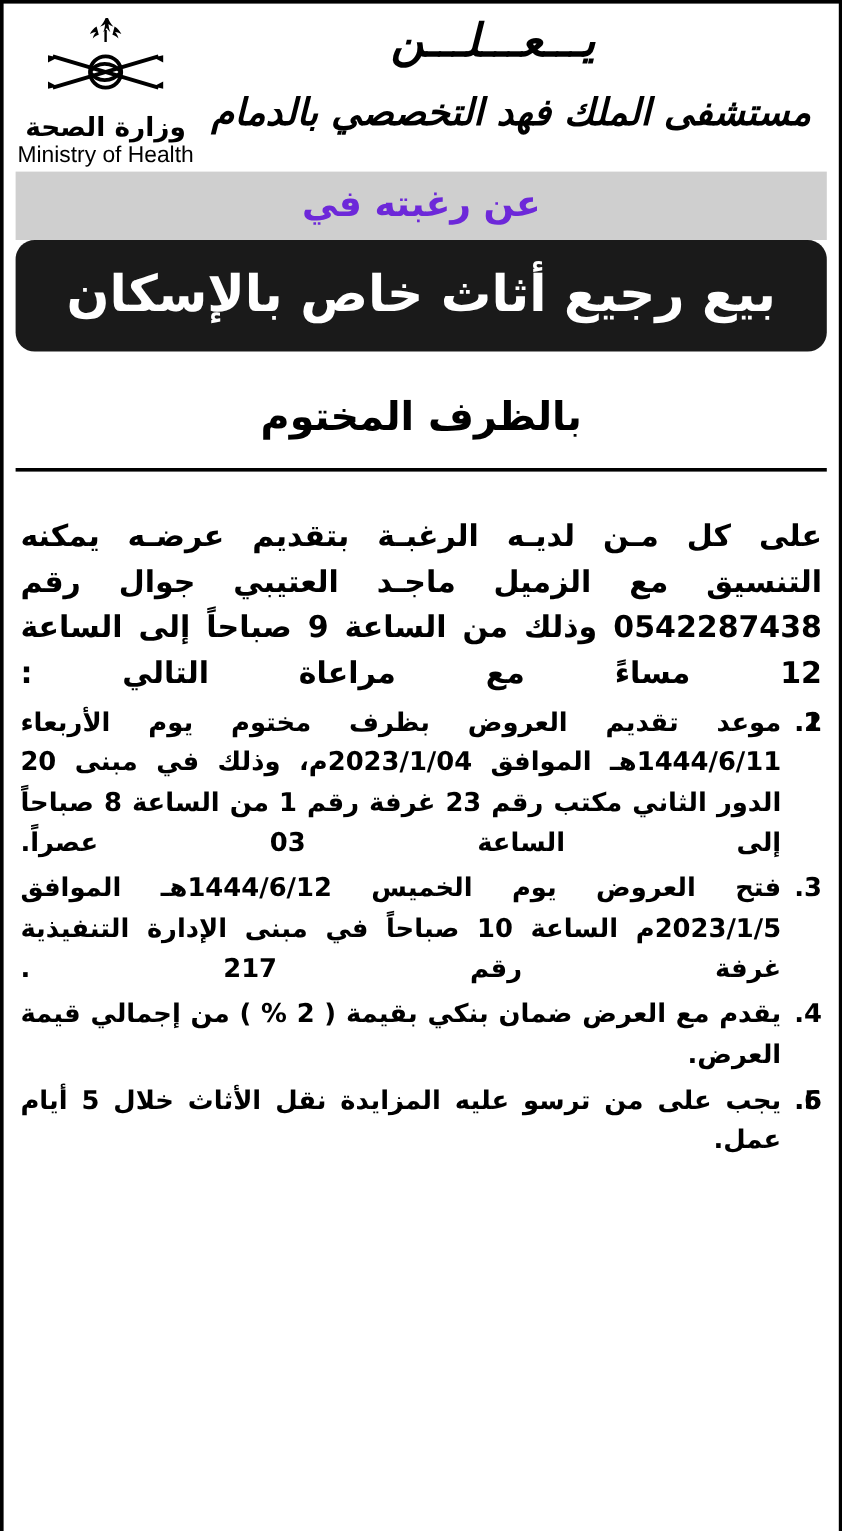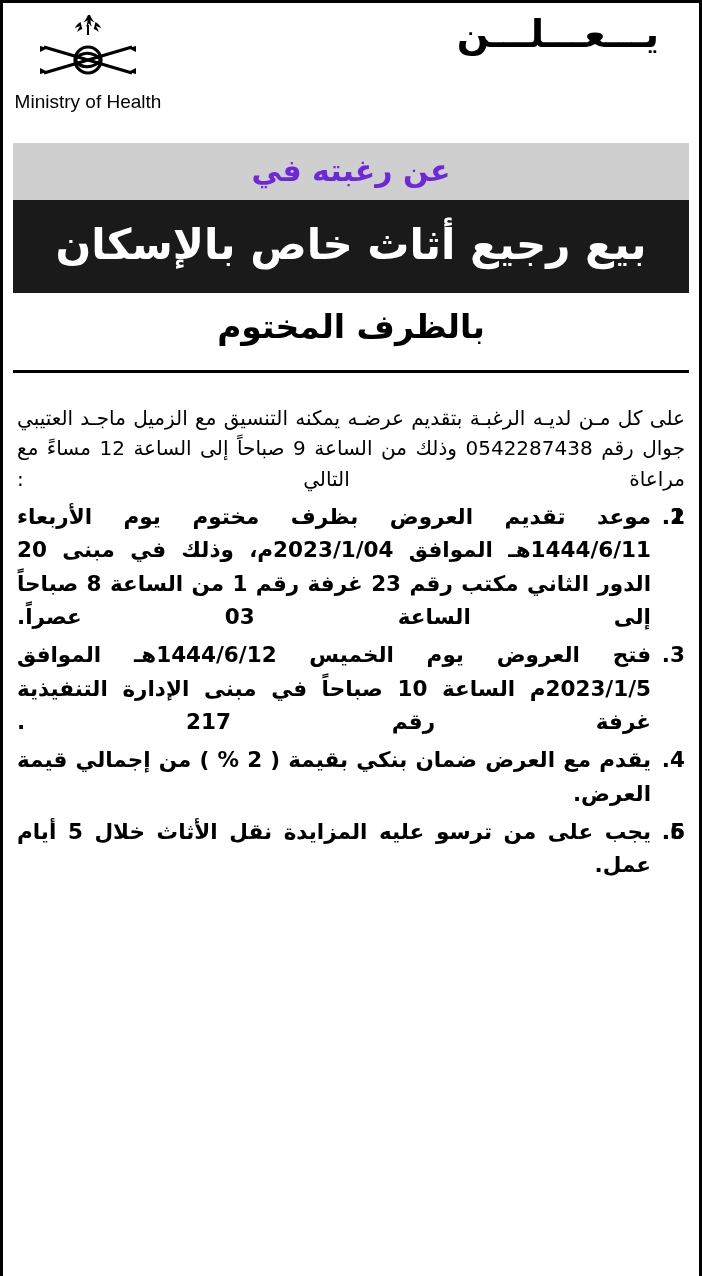--- a/index.html
+++ b/index.html
@@ -27,23 +27,24 @@
   .header {
     display: flex;
     flex-direction: row;
     align-items: flex-start;
     padding: 6px 10px 0 10px;
     min-height: 140px;
   }
   .header-text {
     flex: 1 1 auto;
     display: flex;
-    flex-direction: row;
+    flex-direction: column;
     justify-content: flex-start;
     padding-top: 4px;
+    font-style: italic;
   }
   .announce-word {
     font-size: 38px;
     font-weight: bold;
     letter-spacing: 16px;
     text-align: center;
     padding: 2px 30px 0 0;
     line-height: 1.05;
     font-family: "DejaVu Sans", sans-serif;
   }
@@ -94,44 +95,46 @@
   }
   .band-black {
     background: #1a1a1a;
     color: #ffffff;
     font-size: 42px;
     font-weight: bold;
     text-align: center;
     padding: 20px 0 24px 0;
     letter-spacing: 0px;
     font-family: "DejaVu Sans", sans-serif;
+    border-radius: 16px;
   }
   .band-white {
     background: #ffffff;
     color: #000;
     font-size: 33px;
     font-weight: bold;
     text-align: center;
     padding: 14px 0 16px 0;
     font-family: "DejaVu Sans", sans-serif;
+    margin-top: 20px;
   }
   .rule {
     height: 3px;
     background: #000;
     margin: 8px 10px 0 10px;
   }
 
   
   .content {
     padding: 10px 14px 18px 14px;
     font-family: "DejaVu Sans", sans-serif;
   }
   .intro {
-    font-size: 20px;
-    font-weight: normal;
+    font-size: 25px;
+    font-weight: bold;
     line-height: 1.52;
     text-align: justify;
     text-align-last: justify;
     margin-bottom: 6px;
   }
   ol.items {
     list-style: none;
     margin: 0;
     padding: 0;
   }
@@ -159,20 +162,21 @@
 </style>
 </head>
 <body>
 
 <div class="page">
 
   <div class="header">
 
     <div class="header-text">
       <div class="announce-word">يـــعـــلـــن</div>
+      <div class="hospital-name">مستشفى الملك فهد التخصصي بالدمام</div>
     </div>
 
     <div class="logo">
       <span class="logo-mark">
         <svg width="124" height="74" viewBox="0 0 124 74" xmlns="http://www.w3.org/2000/svg" aria-hidden="true">
 
           <g fill="#000">
             <path d="M62 2 c-1.2 3 -2.6 5.2 -4.6 7.2 c1.8 -.6 3.2 -1.2 4.2 -2.2 c-.2 2.4 -.6 4.6 -1.6 6.8 c1.4 -1 2.4 -2.2 3 -3.6 c.6 1.4 1.6 2.6 3 3.6 c-1 -2.2 -1.4 -4.4 -1.6 -6.8 c1 1 2.4 1.6 4.2 2.2 c-2 -2 -3.4 -4.2 -4.6 -7.2 z"></path>
             <path d="M61 12 h2 v10 h-2 z"></path>
             <path d="M54.5 9 c-2.6 1.6 -4.6 3.8 -5.6 6.4 c2 -1.2 3.6 -1.8 5.2 -1.8 c-1.4 1.6 -2.4 3.4 -2.8 5.4 c1.8 -1.6 3.4 -2.6 5 -3 z"></path>
@@ -188,20 +192,21 @@
             <path d="M14 61 l8 -2 l-8 -4 z"></path>
             <path d="M110 61 l-8 -2 l8 -4 z"></path>
           </g>
           <g stroke="#000" stroke-width="3.2" fill="none">
             <circle cx="62" cy="47" r="13"></circle>
             <path d="M49 47 c6 -9 18 -9 26 0"></path>
             <path d="M49 47 c6 9 18 9 26 0"></path>
           </g>
         </svg>
       </span>
+      <div class="logo-ar">وزارة الصحة</div>
       <div class="logo-en">Ministry of Health</div>
     </div>
   </div>
 
   <div class="band">
     <div class="band-gray">عن رغبته في</div>
     <div class="band-black">بيع رجيع أثاث خاص بالإسكان</div>
     <div class="band-white">بالظرف المختوم</div>
   </div>
 

